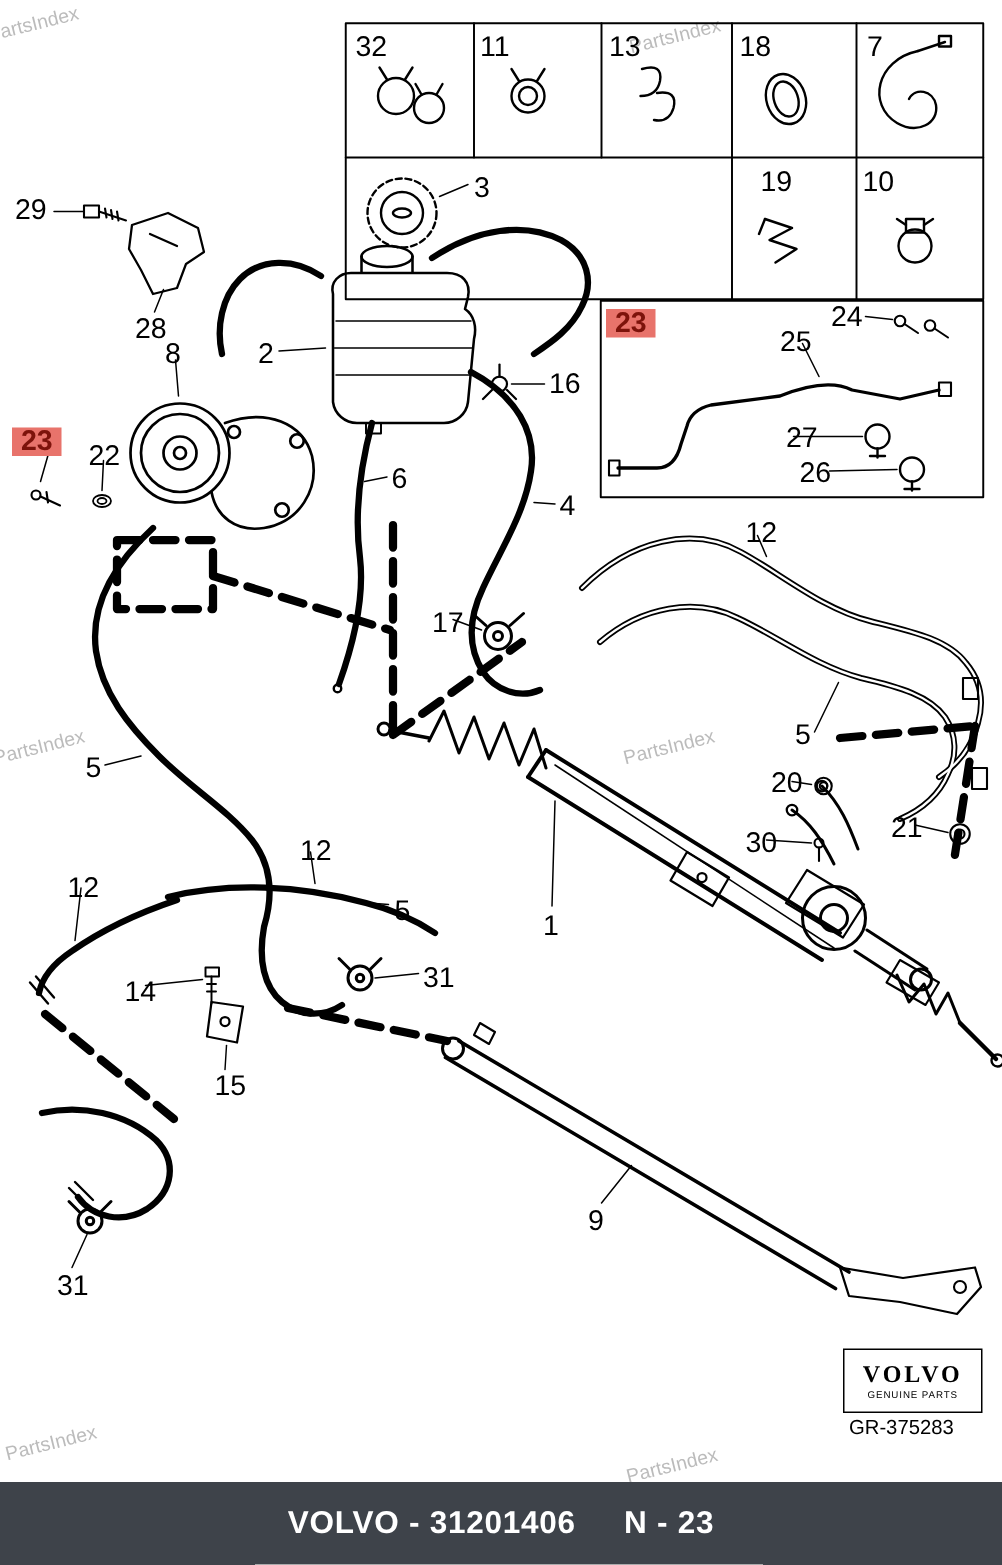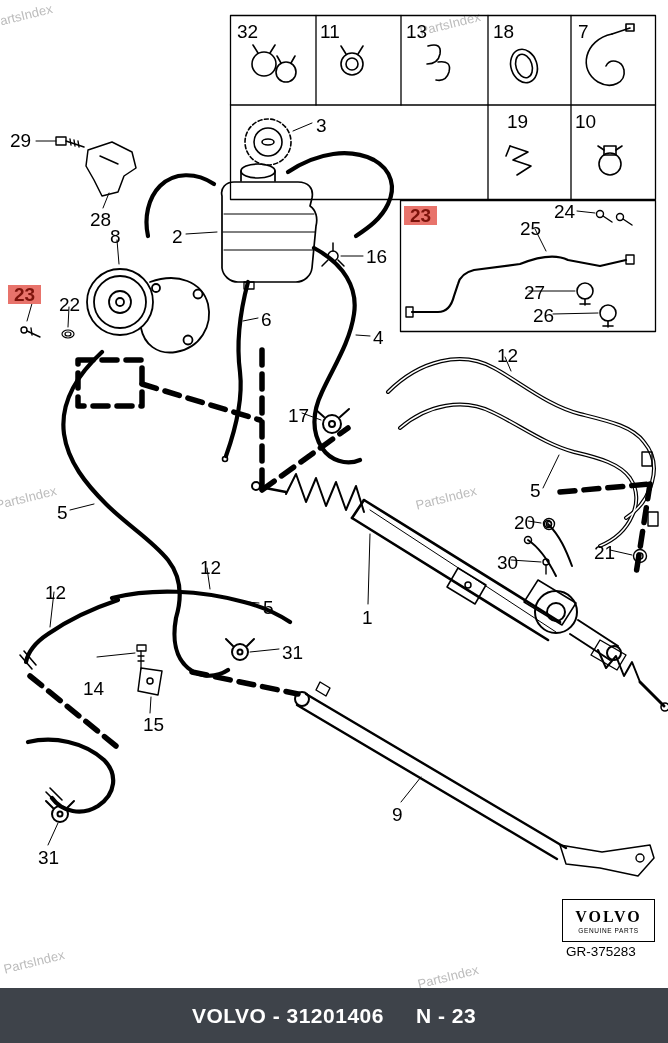--- a/index.html
+++ b/index.html
@@ -333,21 +333,21 @@
       <span class="callout" style="left: 497px; top: 346px;">12</span>
       <span class="callout" style="left: 288px; top: 406px;">17</span>
       <span class="callout" style="left: 530px; top: 481px;">5</span>
       <span class="callout" style="left: 514px; top: 513px;">20</span>
       <span class="callout" style="left: 497px; top: 553px;">30</span>
       <span class="callout" style="left: 594px; top: 543px;">21</span>
       <span class="callout" style="left: 57px; top: 503px;">5</span>
       <span class="callout" style="left: 200px; top: 558px;">12</span>
       <span class="callout" style="left: 263px; top: 598px;">5</span>
       <span class="callout" style="left: 45px; top: 583px;">12</span>
-      <span class="callout" style="left: 83px; top: 652px; margin-top: 27px;">14</span>
+      <span class="callout" style="left: 83px; top: 652px;">14</span>
       <span class="callout" style="left: 282px; top: 643px;">31</span>
       <span class="callout" style="left: 143px; top: 715px;">15</span>
       <span class="callout" style="left: 362px; top: 608px;">1</span>
       <span class="callout" style="left: 392px; top: 805px;">9</span>
       <span class="callout" style="left: 38px; top: 848px;">31</span>
     </div>
 
   <div class="logo-box">
     <div class="logo-brand">VOLVO</div>
     <div class="logo-sub">GENUINE PARTS</div>

